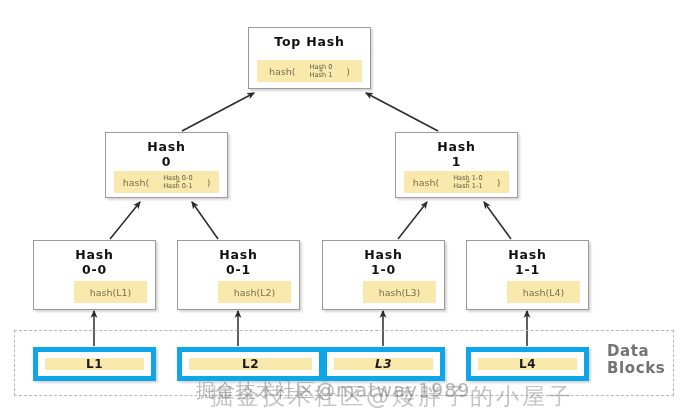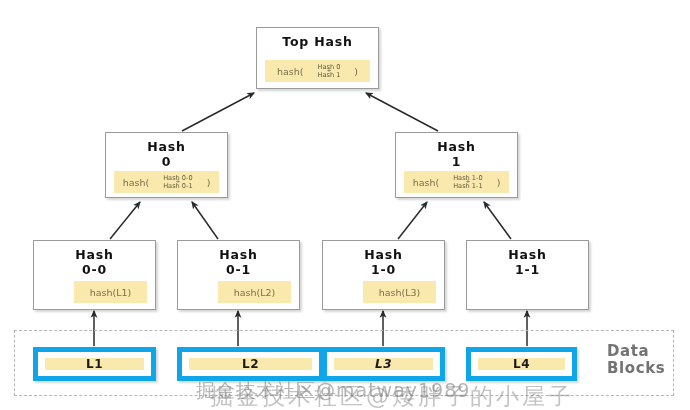--- a/index.html
+++ b/index.html
@@ -161,21 +161,21 @@
       <line x1="398" y1="239" x2="427" y2="202"></line>
       <line x1="511" y1="239" x2="484" y2="202"></line>
 
       <line x1="94" y1="346" x2="94" y2="311"></line>
       <line x1="238" y1="346" x2="238" y2="311"></line>
       <line x1="383" y1="346" x2="383" y2="311"></line>
       <line x1="527" y1="346" x2="527" y2="311"></line>
     </g>
   </svg>
 
-  <div class="node" style="left:248px; top:27px; width:123px; height:62px;margin-left:8px;">
+  <div class="node" style="left:248px; top:27px; width:123px; height:62px;">
     <div class="node-title">Top Hash</div>
     <div class="inner-hash" style="top:32px;">
       <span class="fn-open">hash(</span>
       <span class="fn-args">
         <span>Hash 0</span><br>
         <span class="plus">+</span>
         <span>Hash 1</span>
       </span>
       <span class="fn-close">)</span>
     </div>
@@ -223,34 +223,35 @@
 
   <div class="node" style="left:322px; top:240px; width:123px; height:70px;">
     <div class="node-title">Hash
 1-0</div>
     <div class="inner-hash single" style="top:40px;">hash(L3)</div>
   </div>
 
   <div class="node" style="left:466px; top:240px; width:123px; height:70px;">
     <div class="node-title">Hash
 1-1</div>
+    <div class="inner-hash single" style="top:40px;">hash(L4)</div>
   </div>
 
   <div id="datablocks-region" style="left:14px; top:330px; width:660px; height:66px;"></div>
 
   <div class="datablock" style="left:33px; top:347px; width:123px; height:34px;">
     <div class="bar">L1</div>
   </div>
   <div class="datablock" style="left:177px; top:347px; width:147px; height:34px;">
     <div class="bar">L2</div>
   </div>
   <div class="datablock" style="left:322px; top:347px; width:123px; height:34px;font-style:italic;">
     <div class="bar">L3</div>
   </div>
-  <div class="datablock" style="left:466px; top:347px; width:111px; height:34px;">
+  <div class="datablock" style="left:466px; top:347px; width:123px; height:34px;">
     <div class="bar">L4</div>
   </div>
 
   <div id="datablocks-label" style="left:607px; top:343px;">Data
 Blocks</div>
 
   <div id="watermark">
     <span class="wm1">掘金技术社区@matway1989</span>
     <span class="wm2">掘金技术社区@矮胖子的小屋子</span>
   </div>

